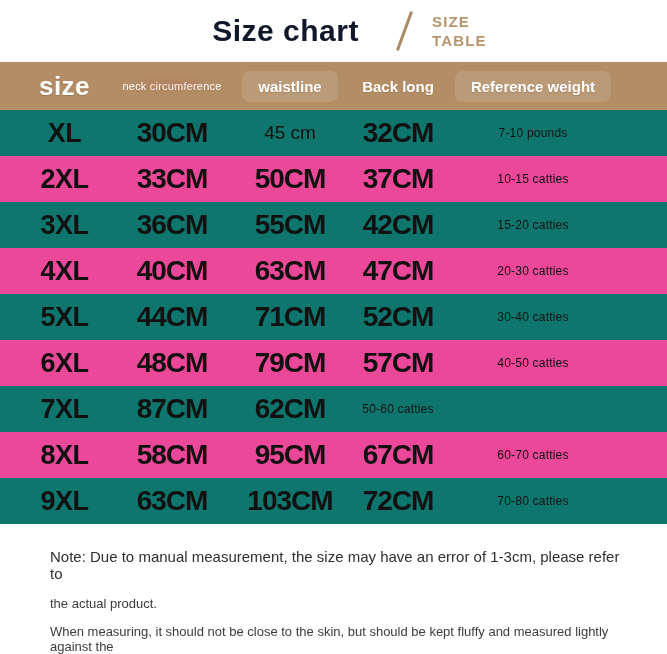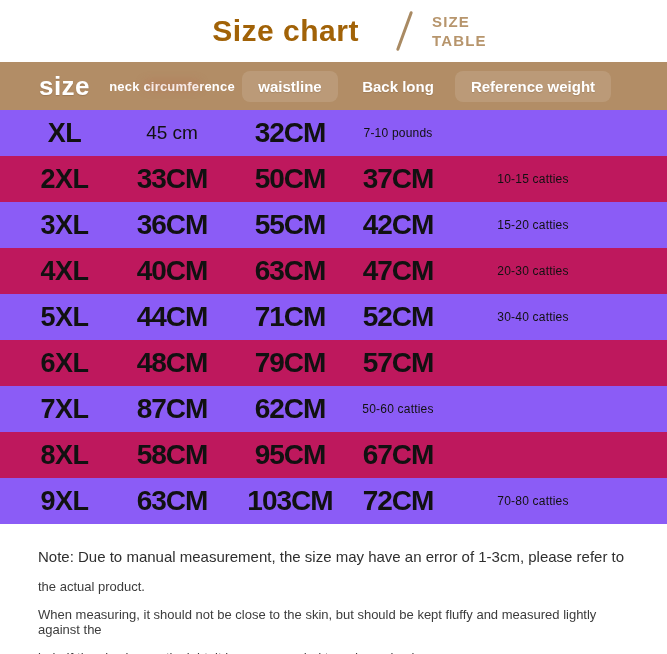--- a/index.html
+++ b/index.html
@@ -16,21 +16,21 @@
   .title-row {
     height: 62px;
     display: flex;
     align-items: center;
     justify-content: center;
     transform: translateX(16px);
   }
   .title-main {
     font-size: 30px;
     font-weight: 700;
-    color: #a16207;
+    color: #0f172a;
     letter-spacing: 0.5px;
   }
   .slash {
     width: 3px; height: 42px;
     background: #a98a63;
     border-radius: 2px;
     transform: rotate(20deg);
     margin: 0 26px 0 44px;
   }
   .subtitle {
@@ -65,22 +65,22 @@
     color: #ffffff;
   }
   .th-size {
     font-size: 26px;
     font-weight: 700;
     letter-spacing: 0.5px;
     text-shadow: 0 1px 1px rgba(90,60,30,0.25);
   }
   .th-neck {
     position: relative;
-    font-size: 13px;
-    font-weight: 700;
+    font-size: 11px;
+    font-weight: 400;
     letter-spacing: 0.2px;
   }
   .th-neck::after { 
     content: "";
     position: absolute;
     left: 14px; right: 14px; bottom: 4px;
     height: 10px;
     background: rgba(190, 85, 65, 0.18);
     filter: blur(4px);
     border-radius: 6px;
@@ -89,22 +89,22 @@
     font-size: 15px;
     font-weight: 700;
     text-shadow: 0 1px 1px rgba(90,60,30,0.2);
   }
   .hl { 
     background: rgba(255,255,255,0.12);
     border-radius: 8px;
     padding: 7px 16px;
   }
 
-  .trow { height: 46px; background: #8b5cf6; }
-  .trow.alt { background: #be185d; }
+  .trow { height: 46px; background: #0f766e; }
+  .trow.alt { background: #ec4899; }
 
   .size-cell {
     font-size: 27px;
     font-weight: 700;
     letter-spacing: -0.5px;
   }
   .num-cell {
     font-size: 28px;
     font-weight: 700;
     letter-spacing: -1px;
@@ -115,21 +115,21 @@
     letter-spacing: 0;
   }
   .weight-cell {
     font-size: 12px;
     font-weight: 400;
     letter-spacing: 0.2px;
   }
 
   
   .notes { padding: 24px 38px 0 38px; }
-  .note-line { color: #2f2f2f; }
+  .note-line { color: #2f2f2f; margin-left: 12px; }
   .note-lg { font-size: 15px; margin-bottom: 14px; }
   .note-sm { font-size: 13px; margin-bottom: 13px; color: #3c3c3c; }
 </style>
 </head>
 <body>
 
 <div class="title-row">
   <span class="title-main">Size chart</span>
   <span class="slash"></span>
   <span class="subtitle">
@@ -147,20 +147,21 @@
         <span class="hl">waistline</span>
       </div>
     <div class="cell th-label">Back long</div>
     <div class="cell th-label">
         <span class="hl">Reference weight</span>
       </div>
   </div>
 
   <div class="grid-row trow">
     <div class="cell size-cell">XL</div>
+    <div class="cell num-cell">30CM</div>
     <div class="cell num-cell small-unit">45 cm</div>
     <div class="cell num-cell">32CM</div>
     <div class="cell weight-cell">7-10 pounds</div>
   </div>
 
   <div class="grid-row trow alt">
     <div class="cell size-cell">2XL</div>
     <div class="cell num-cell">33CM</div>
     <div class="cell num-cell">50CM</div>
     <div class="cell num-cell">37CM</div>
@@ -189,34 +190,36 @@
     <div class="cell num-cell">71CM</div>
     <div class="cell num-cell">52CM</div>
     <div class="cell weight-cell">30-40 catties</div>
   </div>
 
   <div class="grid-row trow alt">
     <div class="cell size-cell">6XL</div>
     <div class="cell num-cell">48CM</div>
     <div class="cell num-cell">79CM</div>
     <div class="cell num-cell">57CM</div>
+    <div class="cell weight-cell">40-50 catties</div>
   </div>
 
   <div class="grid-row trow">
     <div class="cell size-cell">7XL</div>
     <div class="cell num-cell">87CM</div>
     <div class="cell num-cell">62CM</div>
     <div class="cell weight-cell">50-60 catties</div>
   </div>
 
   <div class="grid-row trow alt">
     <div class="cell size-cell">8XL</div>
     <div class="cell num-cell">58CM</div>
     <div class="cell num-cell">95CM</div>
     <div class="cell num-cell">67CM</div>
+    <div class="cell weight-cell">60-70 catties</div>
   </div>
 
   <div class="grid-row trow">
     <div class="cell size-cell">9XL</div>
     <div class="cell num-cell">63CM</div>
     <div class="cell num-cell">103CM</div>
     <div class="cell num-cell">72CM</div>
     <div class="cell weight-cell">70-80 catties</div>
   </div>
 

